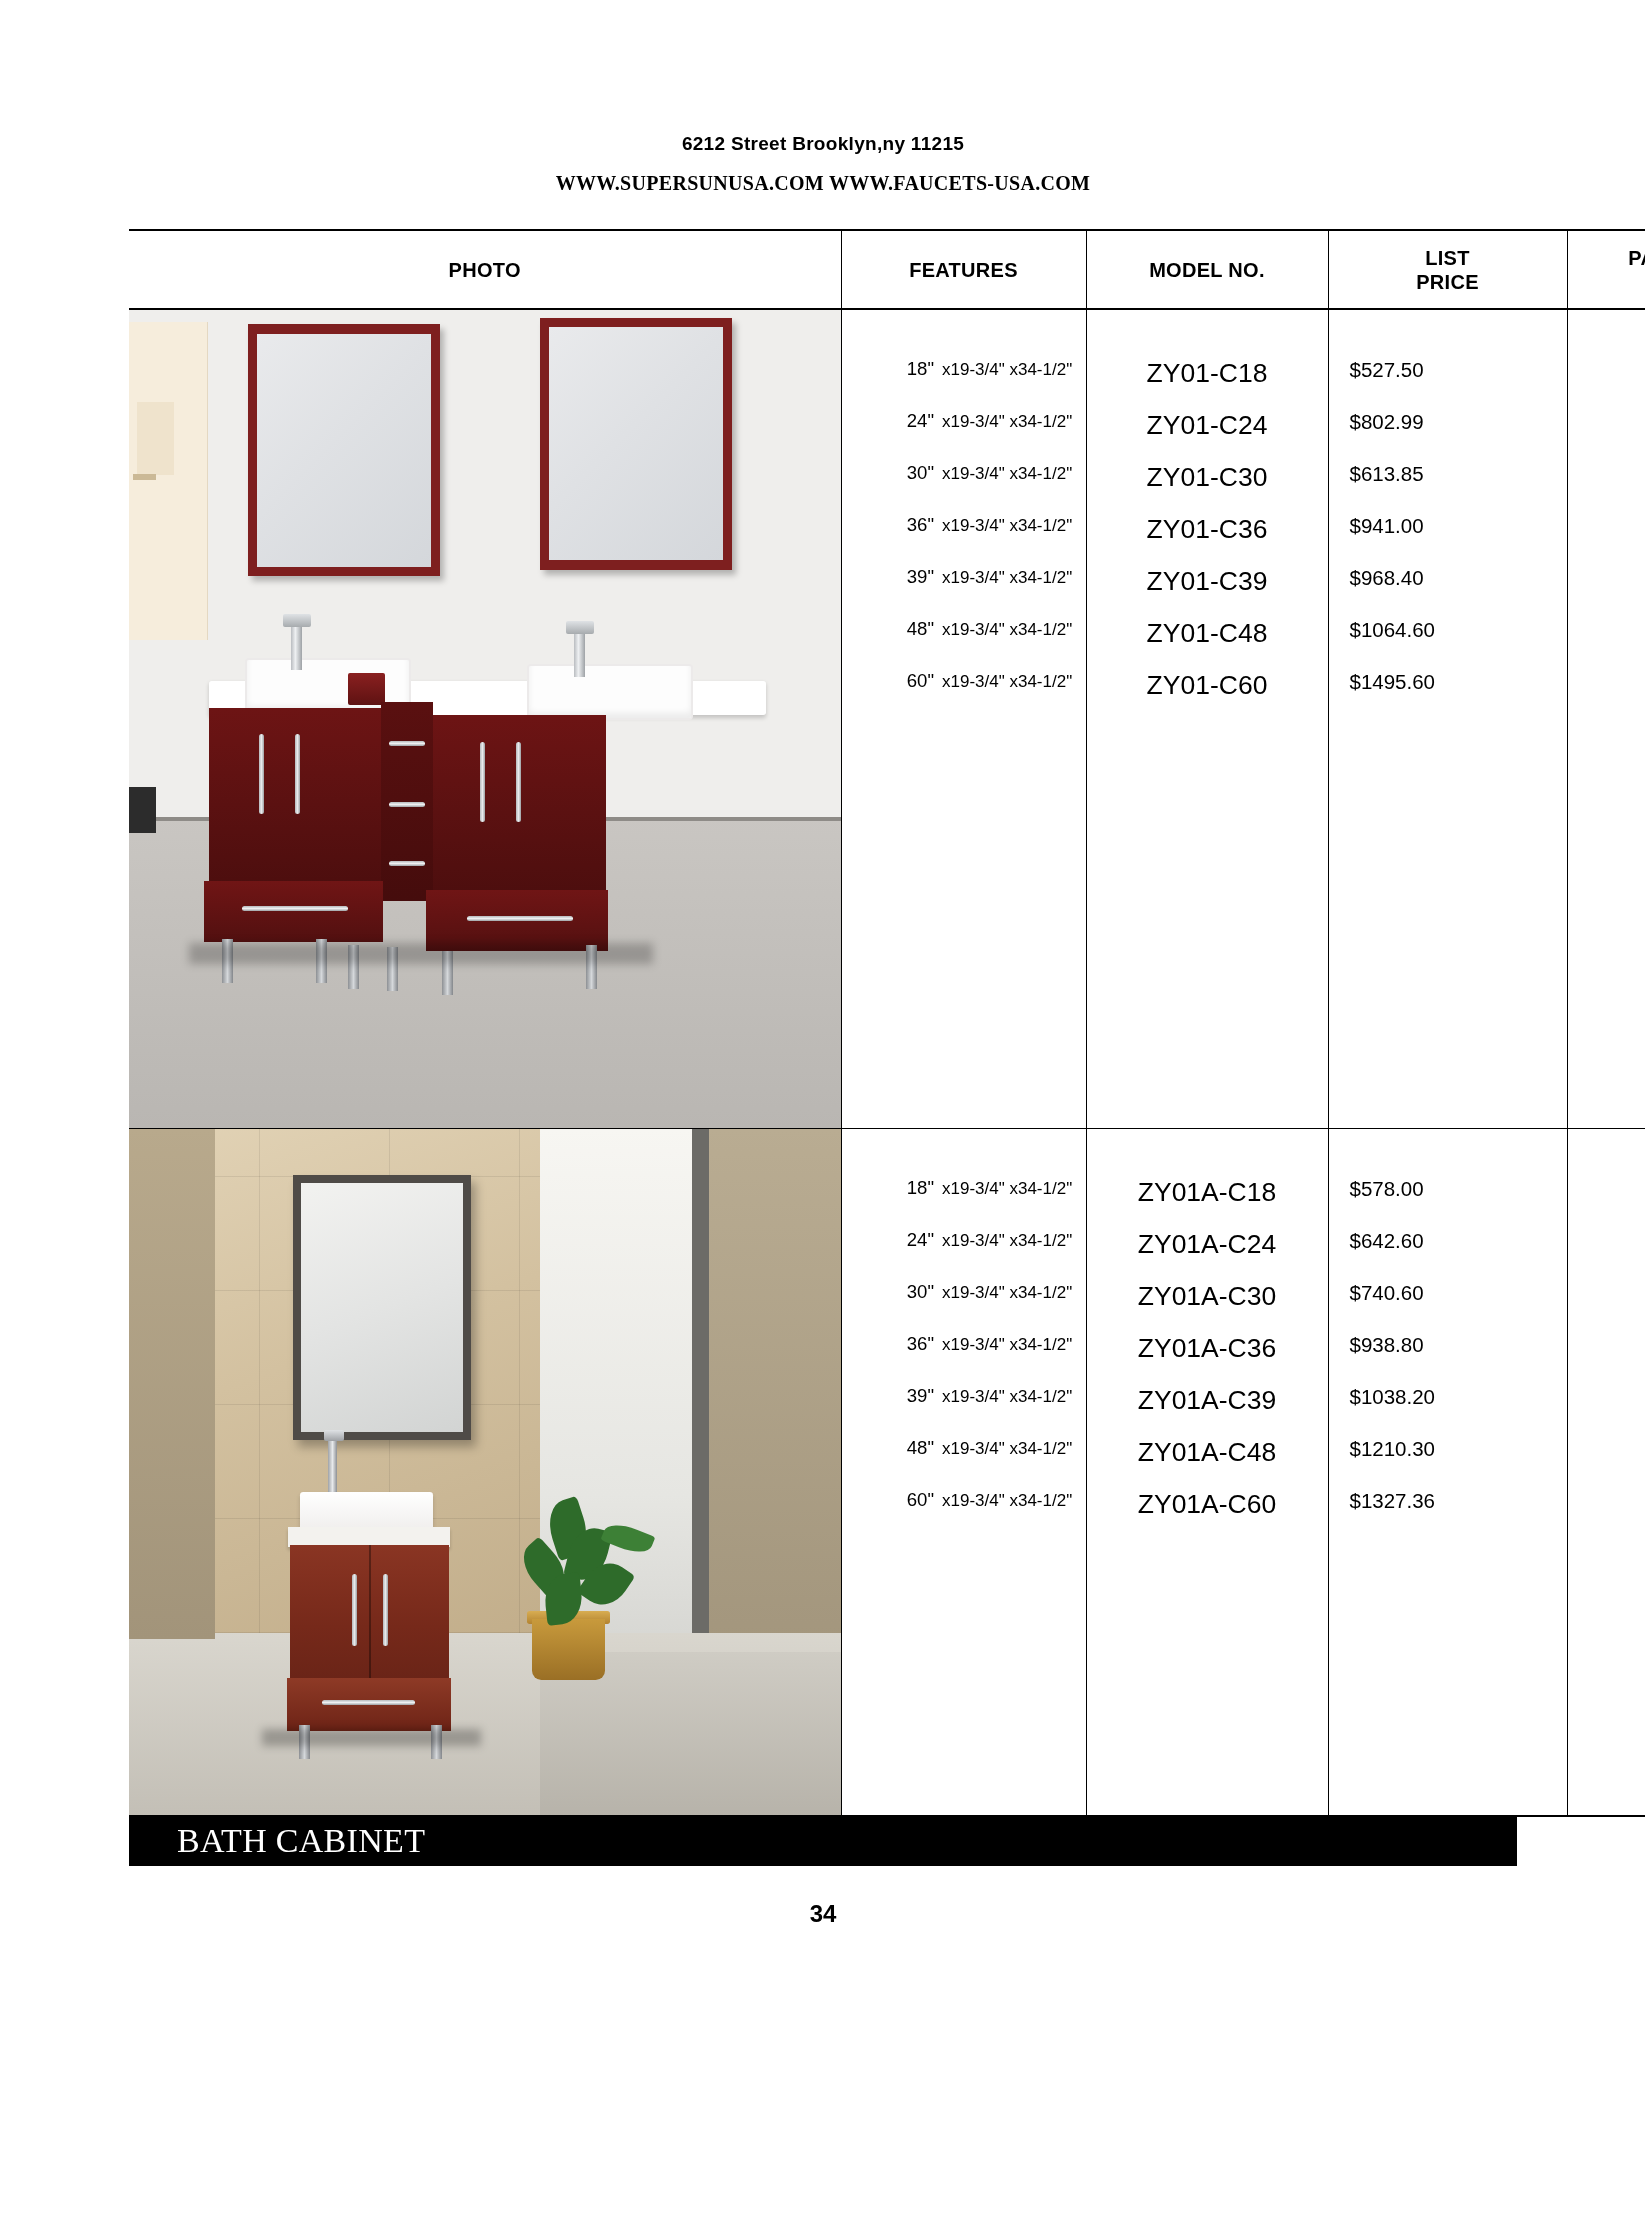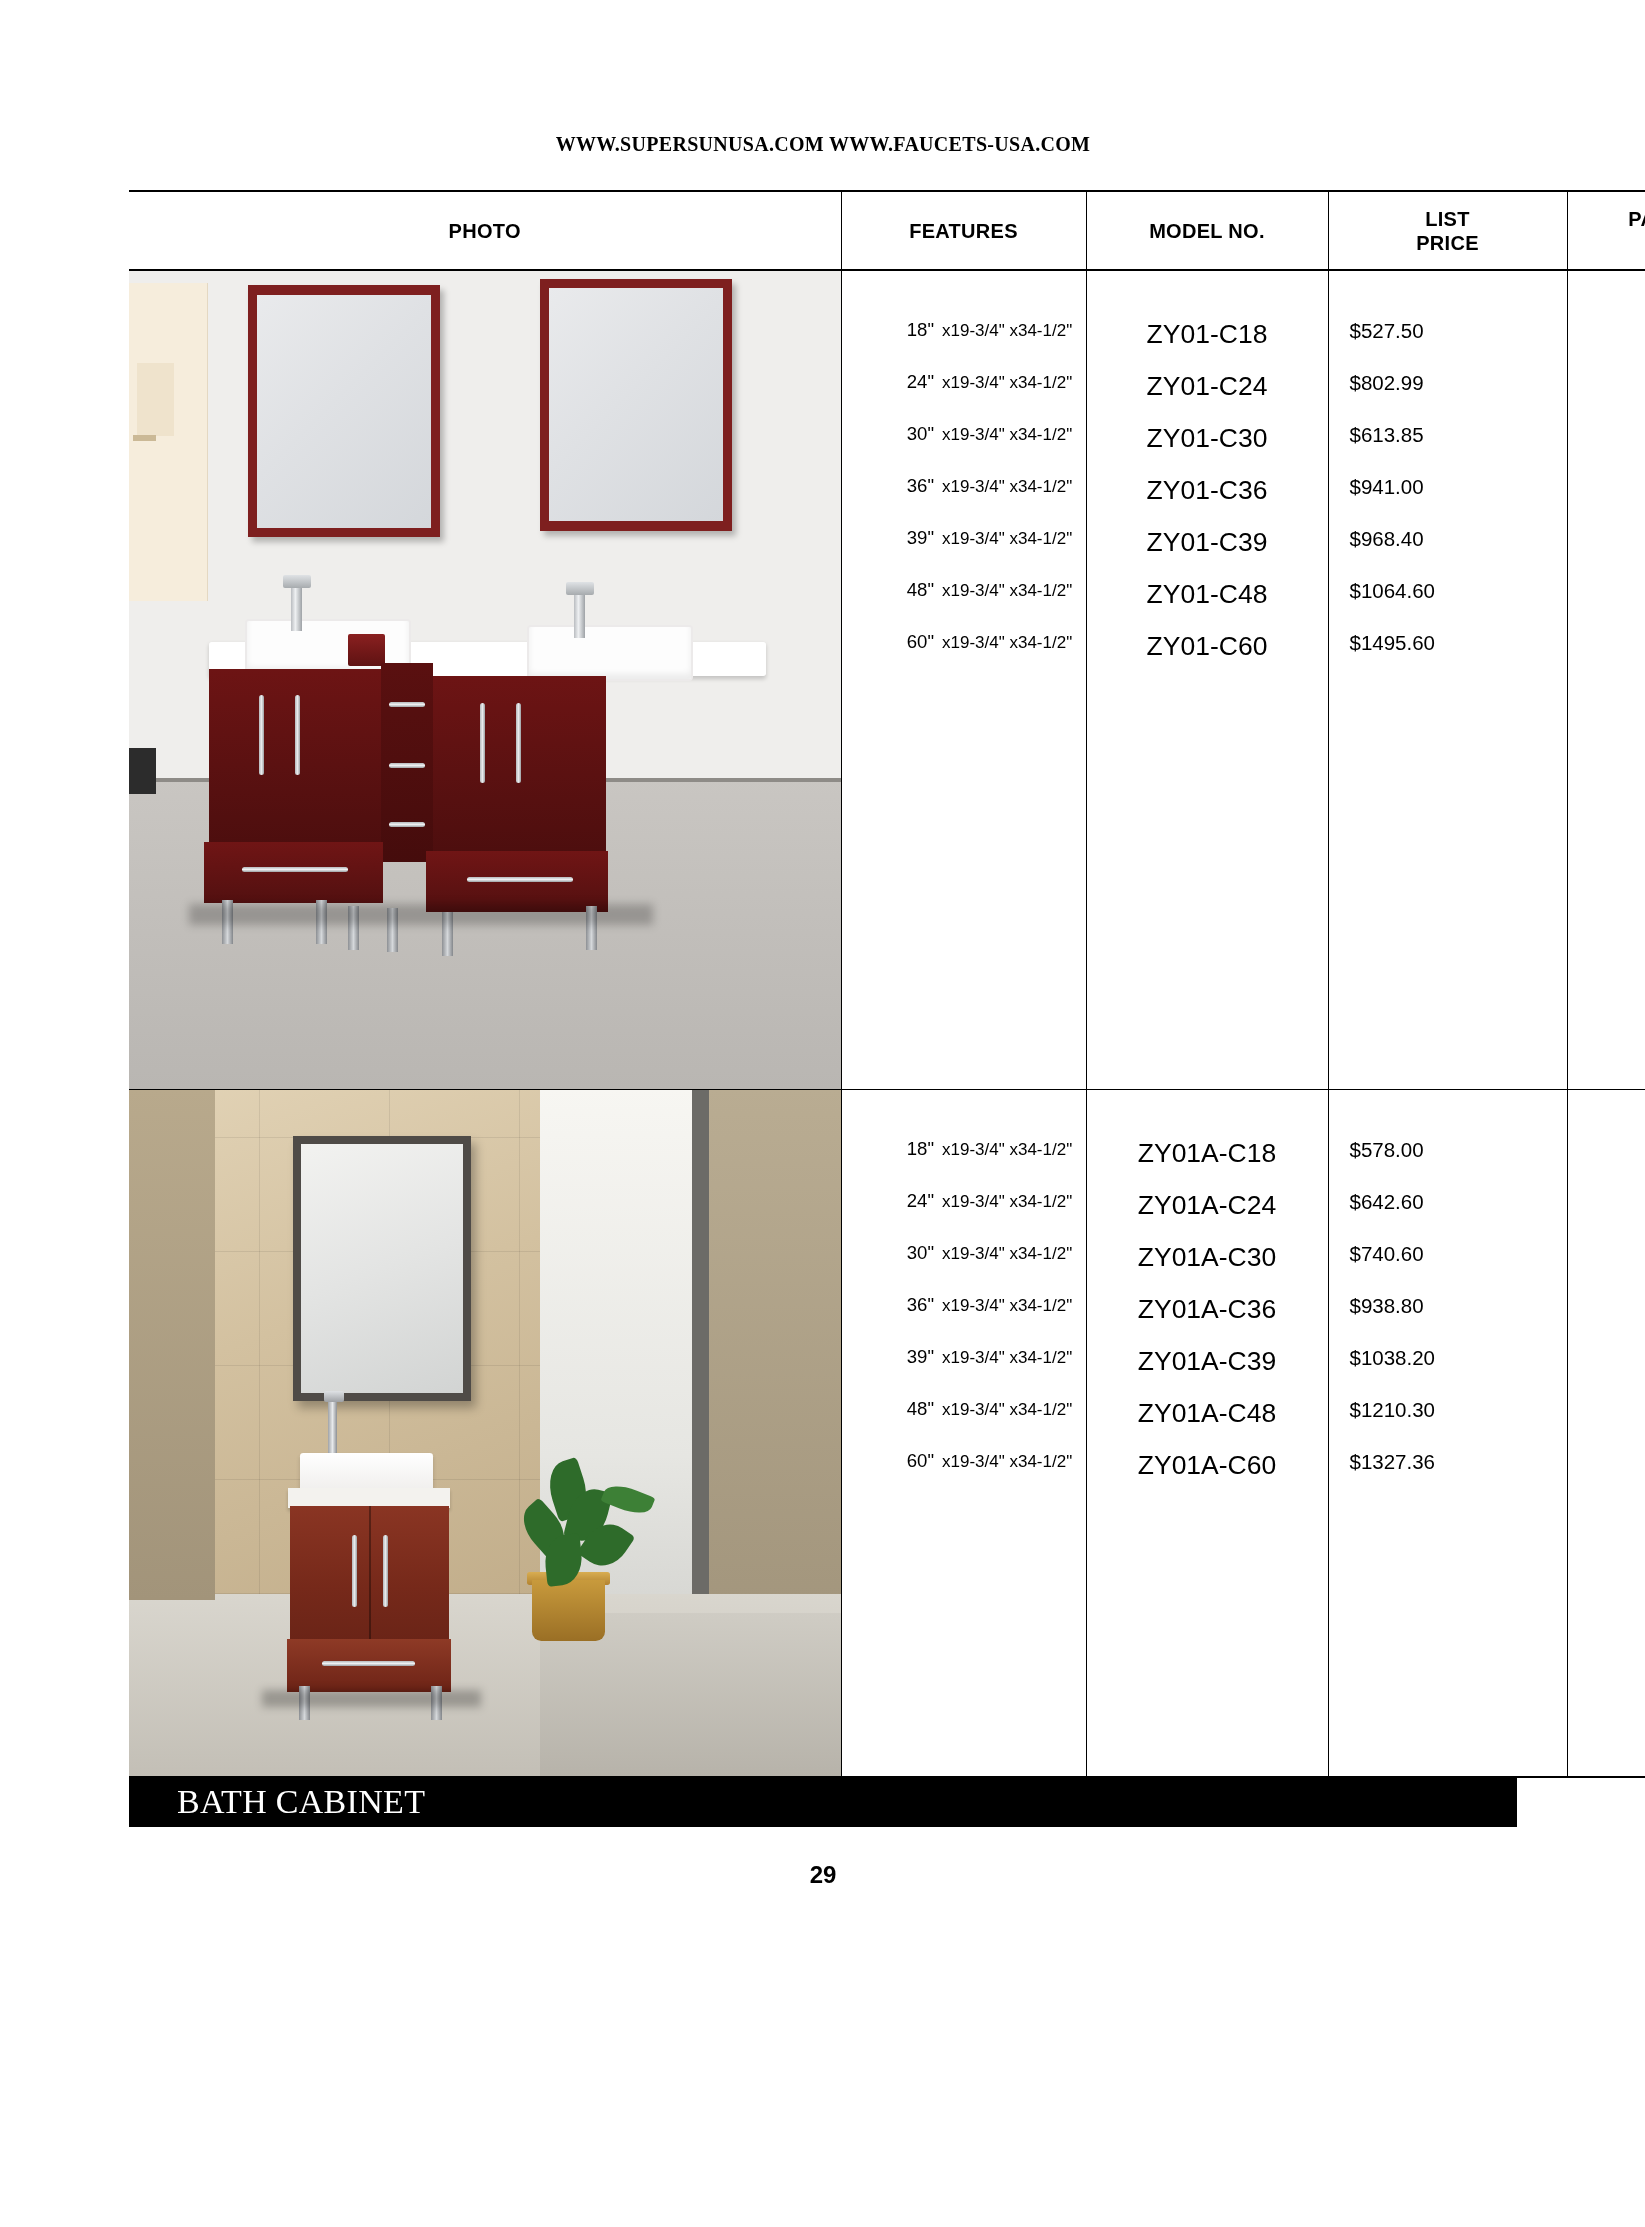--- a/index.html
+++ b/index.html
@@ -372,20 +372,21 @@
     position: absolute; left: 0; top: 0; width: 86px; height: 510px;
     background: linear-gradient(180deg,#b8a98c,#a2947a);
   }
 </style>
 </head>
 <body>
 
 <div class="page">
 
   <div class="header">
+    <div class="address">6212  Street Brooklyn,ny 11215</div>
     <div class="websites">WWW.SUPERSUNUSA.COM   WWW.FAUCETS-USA.COM</div>
   </div>
 
   <div class="table-wrap">
     <table class="catalog">
       <colgroup>
         <col class="c-photo">
           <col class="c-features">
           <col class="c-model">
           <col class="c-price">
@@ -611,15 +612,15 @@
           <td class="packing-cell"></td>
         </tr>
       </tbody>
     </table>
 
     <div class="banner">
       <span>BATH CABINET</span>
     </div>
   </div>
 
-  <div class="page-number">29</div>
+  <div class="page-number">34</div>
 </div>
 
 
 </body></html>

